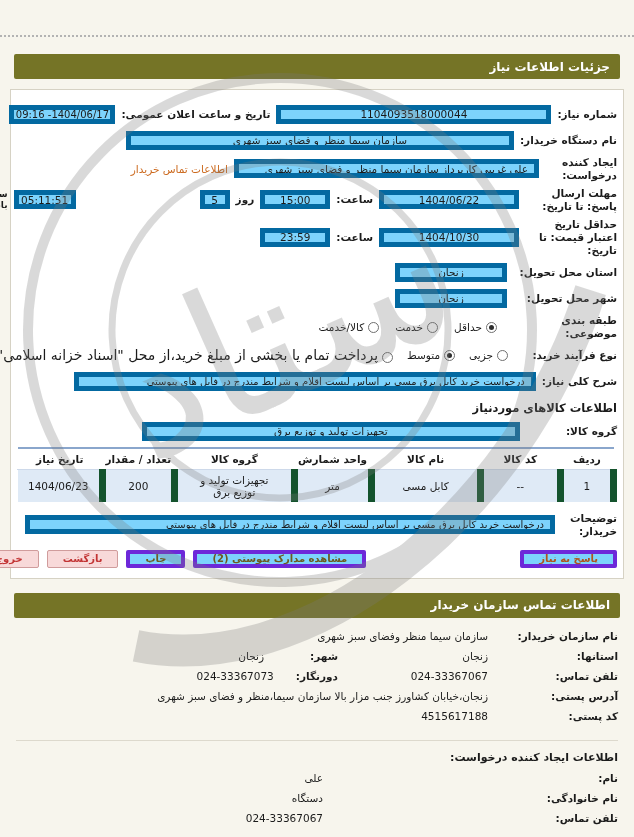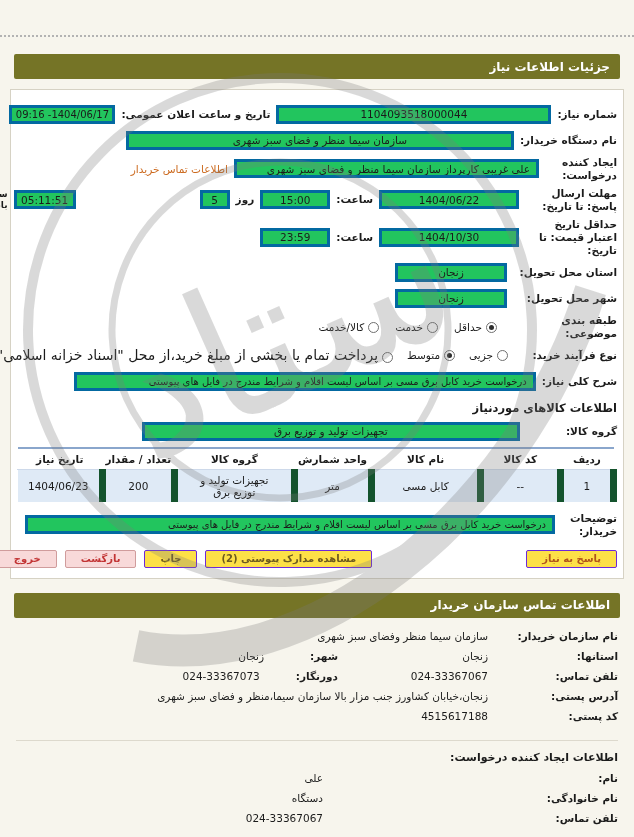--- a/index.html
+++ b/index.html
@@ -11,41 +11,41 @@
   }
   .watermark{position:absolute;inset:0;z-index:40;pointer-events:none;opacity:.28}
   .top-strip{height:37px;border-bottom:2px dotted #b3b3b3;margin-bottom:17px}
   .bar{margin:0 14px;height:25px;background:#757426;color:#fff;font-weight:bold;
        font-size:12px;display:flex;align-items:center;padding:0 10px;border-radius:2px;
        position:relative;z-index:1}
   .panel{margin:10px 10px 0;background:#fff;border:1px solid #d6d2c4;
          padding:8px 6px 10px;position:relative;z-index:1}
   .frow{display:flex;align-items:center;gap:6px;margin:6px 0;min-height:20px}
   .lbl{font-weight:bold;font-size:10.5px;line-height:1.2;flex:none}
-  .field{background:#22c55e;border:3px solid #0369a1;height:19px;display:flex;align-items:center;
+  .field{background:#7dd3fc;border:5px solid #0369a1;height:19px;display:flex;align-items:center;
          justify-content:center;font-size:10.5px;padding:0 4px;white-space:nowrap;flex:none;overflow:hidden}
   .field.rt{justify-content:flex-start;padding-right:6px}
   .link{color:#cc6a1f;font-size:10.5px;cursor:pointer;white-space:nowrap}
   .opt{display:inline-flex;align-items:flex-end;gap:4px;flex:none}
   .radio{width:11px;height:11px;border:1px solid #6f6f6f;border-radius:50%;background:#fff;
          display:inline-flex;align-items:center;justify-content:center;flex:none;cursor:pointer}
   .radio.sel::after{content:"";width:5px;height:5px;border-radius:50%;background:#2d2d2d}
   .olabel{font-size:10.5px}
   .note{font-size:14px}
   .tiny{font-size:9px;width:44px;line-height:1.15;font-weight:bold;flex:none}
   .sec-title{font-weight:bold;font-size:11.5px;margin:10px 0 2px}
   table.goods{width:100%;border-collapse:collapse;margin-top:6px}
   table.goods th{background:#ffffff;border-top:2px solid #8aa6cc;border-bottom:1px solid #cdd9ea;
                  font-size:10.5px;padding:4px 2px;font-weight:bold;text-align:center}
   table.goods td{background:#dfeaf6;font-size:10.5px;text-align:center;padding:4px 10px;
                  border-left:1px solid #fff;border-right:7px solid #14532d}
   .btnrow{display:flex;align-items:center;gap:8px;margin-top:12px}
   .btn{height:18px;font-size:10px;border-radius:2px;padding:0 15px;cursor:pointer;
        font-family:inherit;display:inline-flex;align-items:center;white-space:nowrap}
-  .btn.cream{background:#fde047;border:1px solid #6d28d9;color:#6d5a1e;font-weight:bold}
+  .btn.cream{background:#7dd3fc;border:4px solid #6d28d9;color:#6d5a1e;font-weight:bold}
   .btn.primary{color:#b0541a}
   .btn.pink{background:#f8d9d9;border:1px solid #d09c9c;color:#c23434;font-weight:bold}
   .contact{margin:12px 16px 0;position:relative;z-index:1}
   .crow{display:flex;align-items:center;margin:8px 0;font-size:10.5px}
   .clbl{font-weight:bold;width:130px;flex:none}
   .cval{white-space:nowrap}
   .cval150{width:150px;flex:none;white-space:nowrap}
   .cmid{font-weight:bold;flex:none;margin-left:6px}
   .divider{height:1px;background:#ddd9cd;margin:18px 0 10px}
   .creator-title{font-weight:bold;font-size:11px;margin:0 0 6px}
@@ -218,21 +218,21 @@
     <span class="clbl">استانها:</span>
     <span class="cval150">زنجان</span>
     <span class="cmid">شهر:</span>
     <span class="cval" style="margin-right:40px">زنجان</span>
   </div>
 
   <div class="crow">
     <span class="clbl">تلفن تماس:</span>
     <span class="cval150">024-33367067</span>
     <span class="cmid">دورنگار:</span>
-    <span class="cval" style="margin-right:30px">024-33367073</span>
+    <span class="cval" style="margin-right:16px">024-33367073</span>
   </div>
 
   <div class="crow">
     <span class="clbl">آدرس پستی:</span>
     <span class="cval">زنجان،خیابان کشاورز جنب مزار بالا سازمان سیما،منظر و فضای سبز شهری</span>
   </div>
 
   <div class="crow">
     <span class="clbl">کد پستی:</span>
     <span class="cval">4515617188</span>

